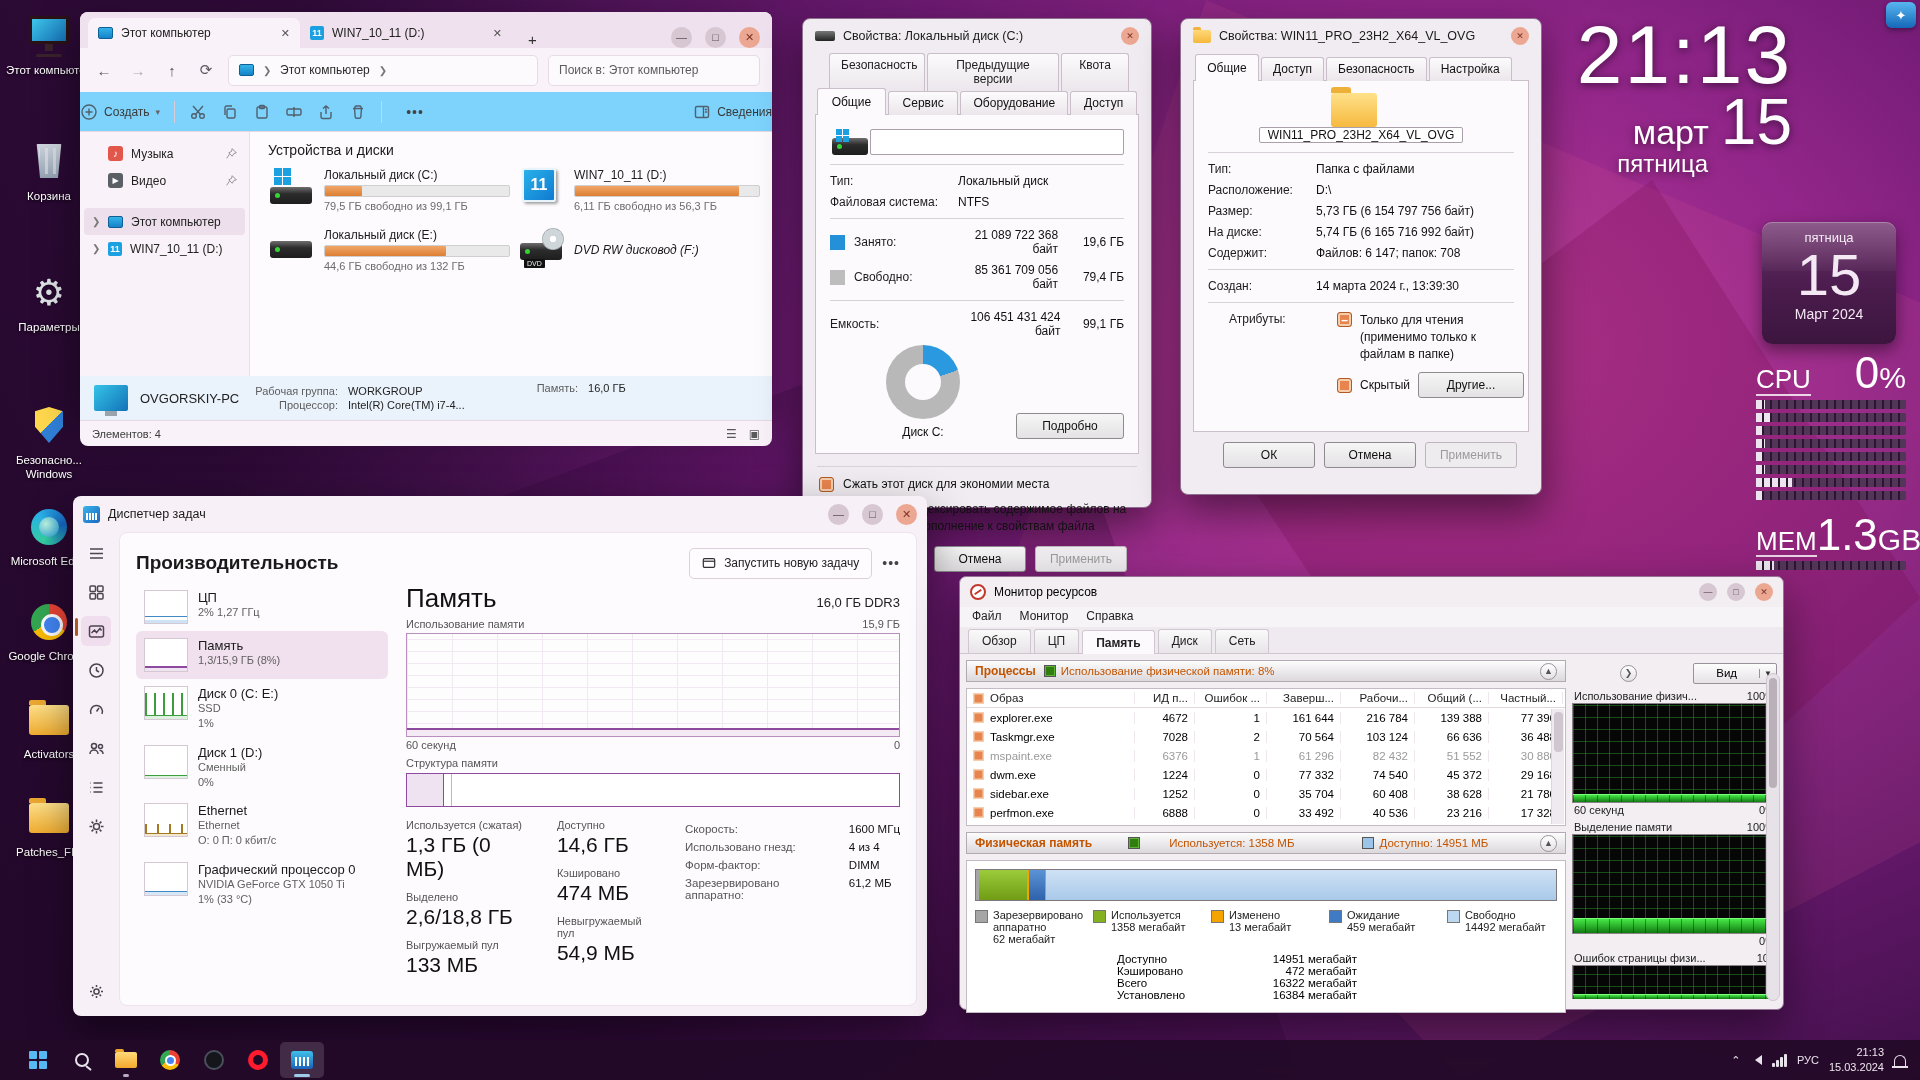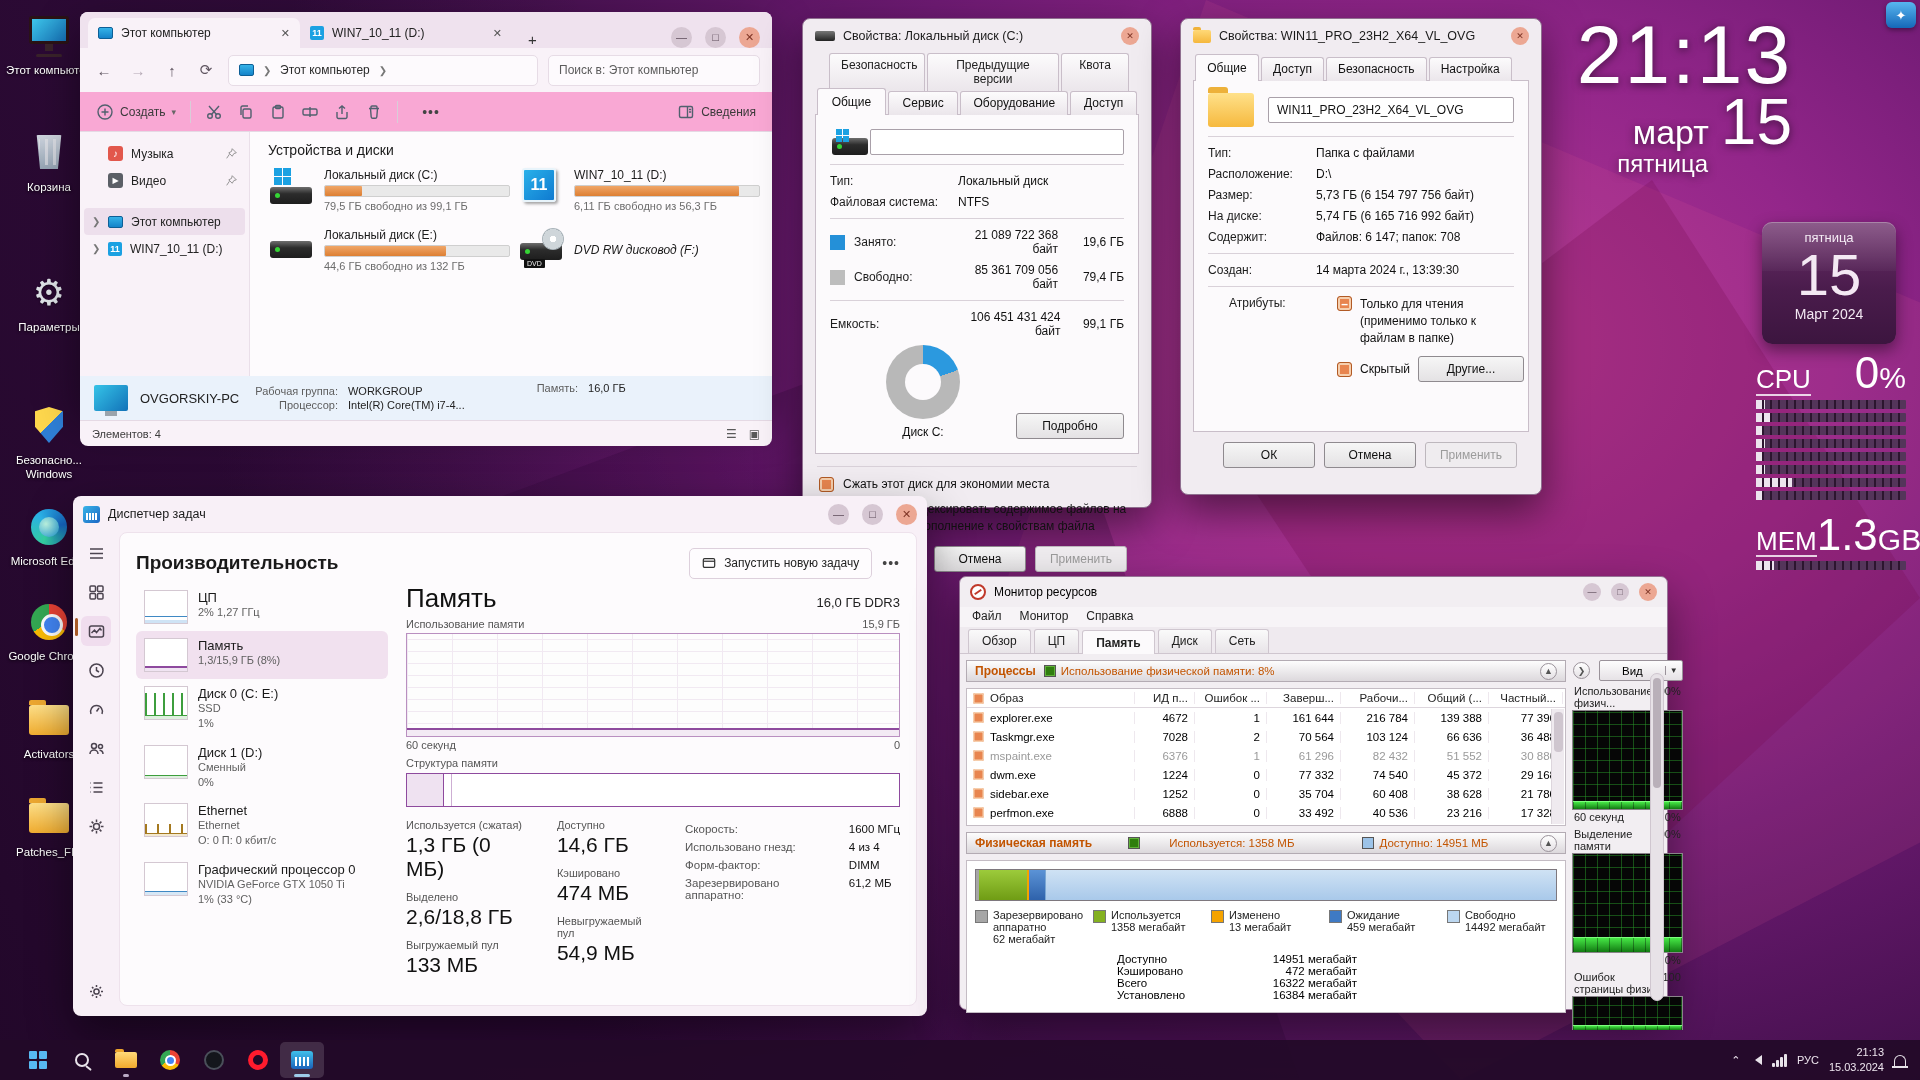--- a/index.html
+++ b/index.html
@@ -21,21 +21,21 @@
   .ex-tab.active { background:#f9f2f8; }
   .ex-tab .x { margin-left:auto; color:#555; font-size:11px; }
   .mini-mon { width:15px; height:12px; background:linear-gradient(#35b3e8,#1583c9); border:1px solid #0d5f96; border-radius:2px; }
   .mini-11 { width:14px; height:14px; background:#1ba1e2; border-radius:2px; color:#fff; font-size:9px; font-weight:bold; display:flex; align-items:center; justify-content:center; }
   .ex-plus { margin-left:10px; color:#333; font-size:15px; padding:0 6px; }
   .ex-nav { display:flex; align-items:center; gap:10px; height:44px; padding:0 12px; background:#f9f2f8; }
   .nav-arrow { color:#5f5560; font-size:15px; width:24px; text-align:center; }
   .nav-arrow.dis { color:#b4a8b4; }
   .crumb { flex:1; height:31px; background:#fdfafd; border:1px solid #e7dce6; border-radius:5px; display:flex; align-items:center; gap:9px; padding:0 10px; font-size:12px; color:#2b2b2b; }
   .searchbox { width:212px; height:31px; background:#fdfafd; border:1px solid #e7dce6; border-radius:5px; display:flex; align-items:center; padding:0 10px; font-size:12px; color:#5c5c5c; }
-  .ex-cmd { display:flex; align-items:center; gap:14px; height:40px; padding:0 16px; background:#f9a8d4; border-bottom:1px solid #e5d9e4; }
+  .ex-cmd { display:flex; align-items:center; gap:14px; height:40px; padding:0 0; background:#7dd3fc; border-bottom:1px solid #e5d9e4; }
   .cmdbtn { display:flex; align-items:center; gap:6px; font-size:12px; color:#3a3a3a; }
   .cmd-ic { width:18px; height:18px; stroke:#51606e; fill:none; stroke-width:1.4; }
   .vsep { width:1px; height:22px; background:#d9cdd8; }
   .ex-body { display:flex; height:244px; background:#fdfbfd; }
   .ex-side { width:170px; padding:8px 4px; font-size:12px; color:#222; border-right:1px solid #eadfe9; background:#f9f2f8; }
   .side-item { display:flex; align-items:center; gap:8px; height:27px; padding:0 8px; border-radius:4px; }
   .side-item.sel { background:#eddfec; }
   .chev { color:#777; font-size:10px; width:8px; }
   .pin { margin-left:auto; stroke:#8a8a8a; fill:none; stroke-width:1.3; width:11px; height:11px; }
   .badge-music { width:15px; height:15px; border-radius:3px; background:#e2574c; color:#fff; font-size:10px; display:flex; align-items:center; justify-content:center; }
@@ -132,21 +132,21 @@
   .compbar .c1 { width:7.5%; background:#efe2f1; border-right:1px solid #8e4a9e; }
   .compbar .c2 { width:1.6%; background:#fff; border-right:1px solid #cdaed3; }
   .statgrid { display:flex; gap:26px; margin-top:12px; }
   .statcol { display:flex; flex-direction:column; gap:10px; }
   .stat .sl { font-size:11px; color:#555; }
   .stat .sv { font-size:21px; color:#111; margin-top:2px; }
   .sidestats { margin-left:auto; display:grid; grid-template-columns:auto auto; column-gap:14px; row-gap:6px; font-size:11.5px; align-content:start; padding-top:4px; }
   .sidestats .k { color:#555; }
   .sidestats .v { color:#111; }
   
-  .rm { left:959px; top:576px; width:709px; height:434px; background:#f2eef2; border:1px solid #967396; border-radius:7px; font-size:12px; }
+  .rm { left:959px; top:576px; width:825px; height:434px; background:#f2eef2; border:1px solid #967396; border-radius:7px; font-size:12px; }
   .rm-title { height:30px; display:flex; align-items:center; gap:8px; padding:0 10px; font-size:12px; }
   .rm-logo { width:16px; height:16px; border-radius:50%; background:#fff; border:2px solid #c0392b; position:relative; }
   .rm-logo::after { content:""; position:absolute; left:2px; top:5px; width:8px; height:2px; background:#c0392b; transform:rotate(-35deg); }
   .rm .circ { width:18px; height:18px; font-size:9px; }
   .rm-menu { display:flex; gap:18px; padding:2px 12px 4px; font-size:12px; color:#222; background:#f7f4f7; }
   .rm-tabs { display:flex; padding:2px 8px 0; background:#efeaef; border-bottom:1px solid #cfc6cf; }
   .rm-tab { padding:4px 13px; border:1px solid #cfc6cf; border-bottom:none; border-radius:3px 3px 0 0; background:linear-gradient(#fafafa,#e8e4e8); margin-right:3px; color:#222; }
   .rm-tab.active { background:#fcfafc; font-weight:bold; position:relative; top:1px; padding-top:5px; }
   .rm-cols { display:flex; padding:6px; gap:6px; height:365px; }
   .rm-left { width:600px; display:flex; flex-direction:column; gap:6px; }
@@ -270,21 +270,21 @@
   <div class="facet" style="left:1250px;top:180px;width:670px;height:760px;background:rgba(120,10,80,.25);clip-path:polygon(0 40%,60% 0,100% 55%,45% 100%);"></div>
   <div class="facet" style="left:400px;top:300px;width:900px;height:780px;background:rgba(40,5,50,.22);clip-path:polygon(0 30%,70% 0,100% 100%,0 100%);"></div>
 
   <div class="dicon" style="left:6px;top:14px;">
     <div class="ic-box">
         <div class="mon-big"></div>
         <div class="mon-base"></div>
       </div>
     <div class="lbl">Этот компьютер</div>
   </div>
-  <div class="dicon" style="left:6px;top:131px;">
+  <div class="dicon" style="left:6px;top:140px;">
     <div class="ic-box">
         <div class="bin"></div>
       </div>
     <div class="lbl">Корзина</div>
   </div>
   <div class="dicon" style="left:6px;top:271px;">
     <div class="ic-box">
         <div class="gearbig">⚙</div>
       </div>
     <div class="lbl">Параметры</div>
@@ -661,21 +661,21 @@
         </div>
     </div>
     <div class="dlg-body">
       <div class="tabs7" style="margin-top:4px;">
         <div class="tab7 active" style="width:64px;">Общие</div>
         <div class="tab7">Доступ</div>
         <div class="tab7">Безопасность</div>
         <div class="tab7">Настройка</div>
       </div>
       <div class="pane7" style="min-height:352px;">
-        <div class="frow" style="margin-top:0;">
+        <div class="frow" style="margin-top:0;flex-direction:column;">
           <div class="fold-big" style="margin-right:14px;flex-shrink:0;"></div>
           <div class="input7">WIN11_PRO_23H2_X64_VL_OVG</div>
         </div>
         <hr class="fsep">
         <div class="frow">
             <span class="flab" style="width:108px;">Тип:</span>
             <span>Папка с файлами</span>
           </div>
         <div class="frow">
             <span class="flab" style="width:108px;">Расположение:</span>

